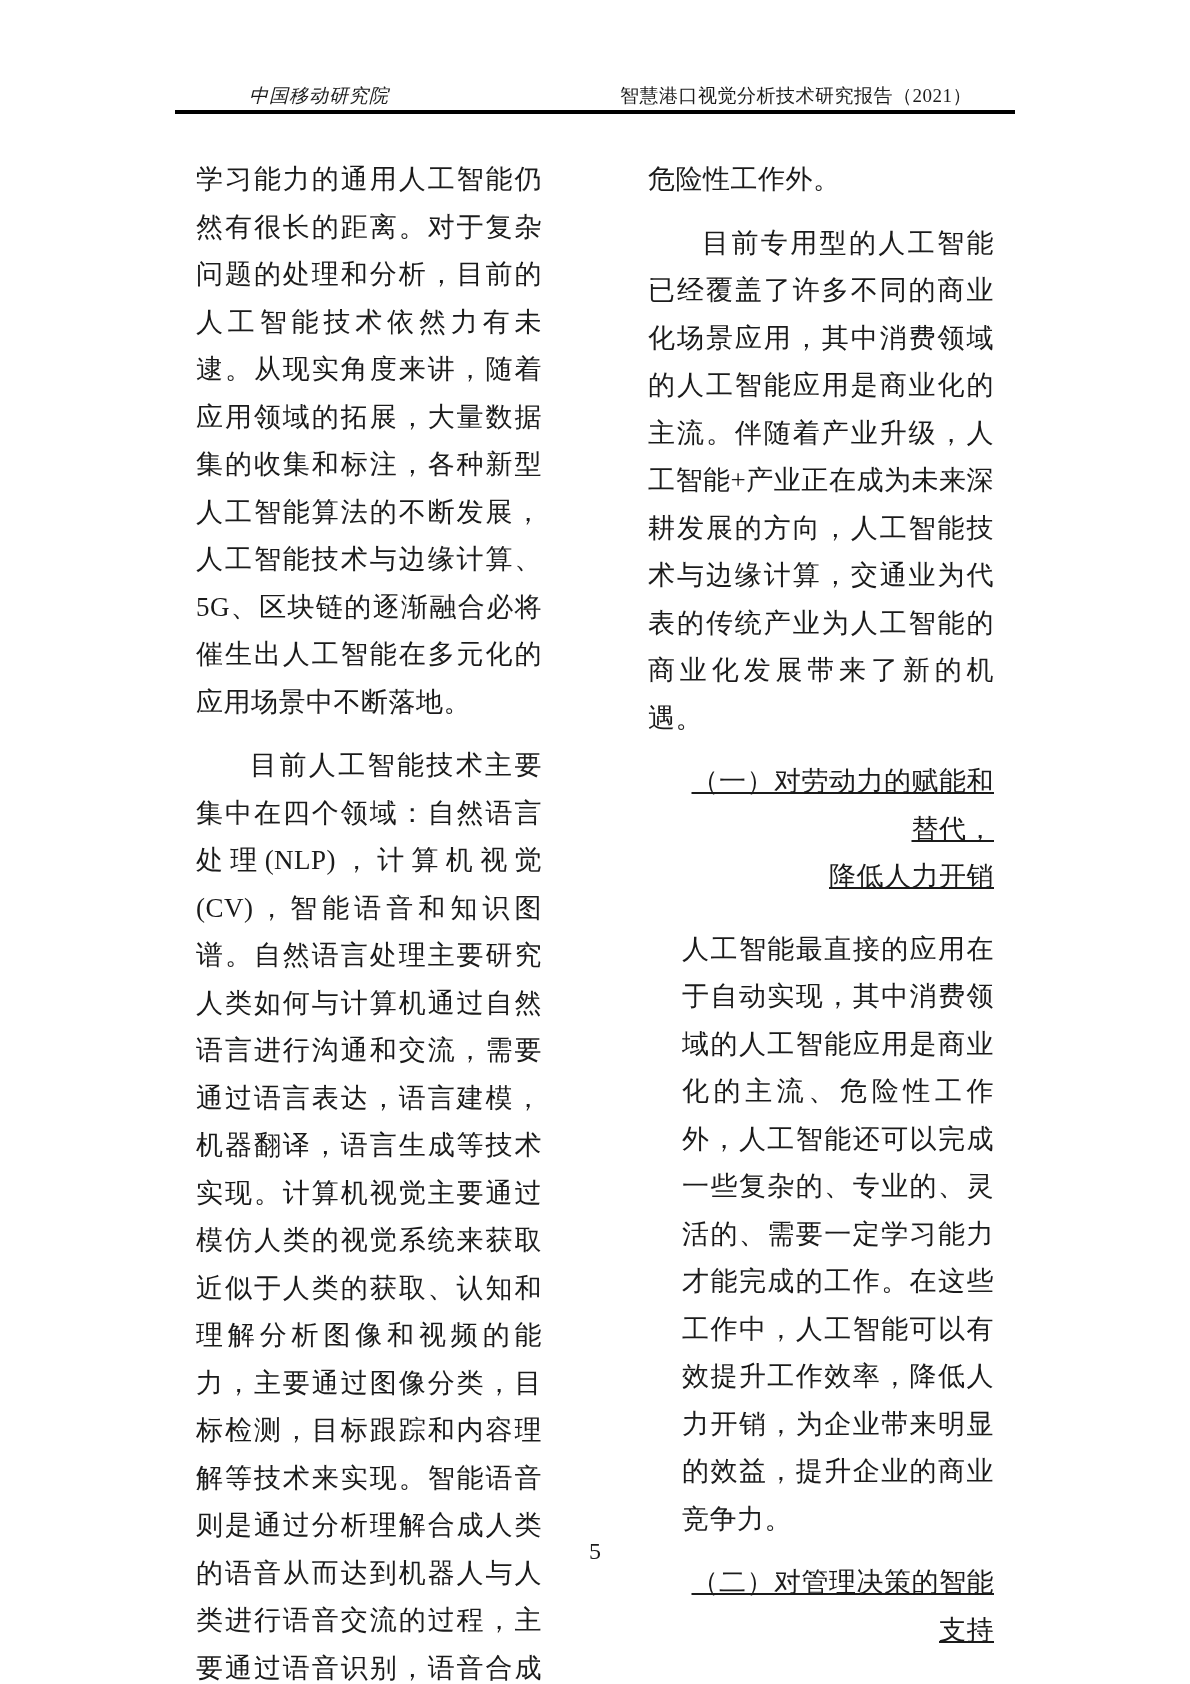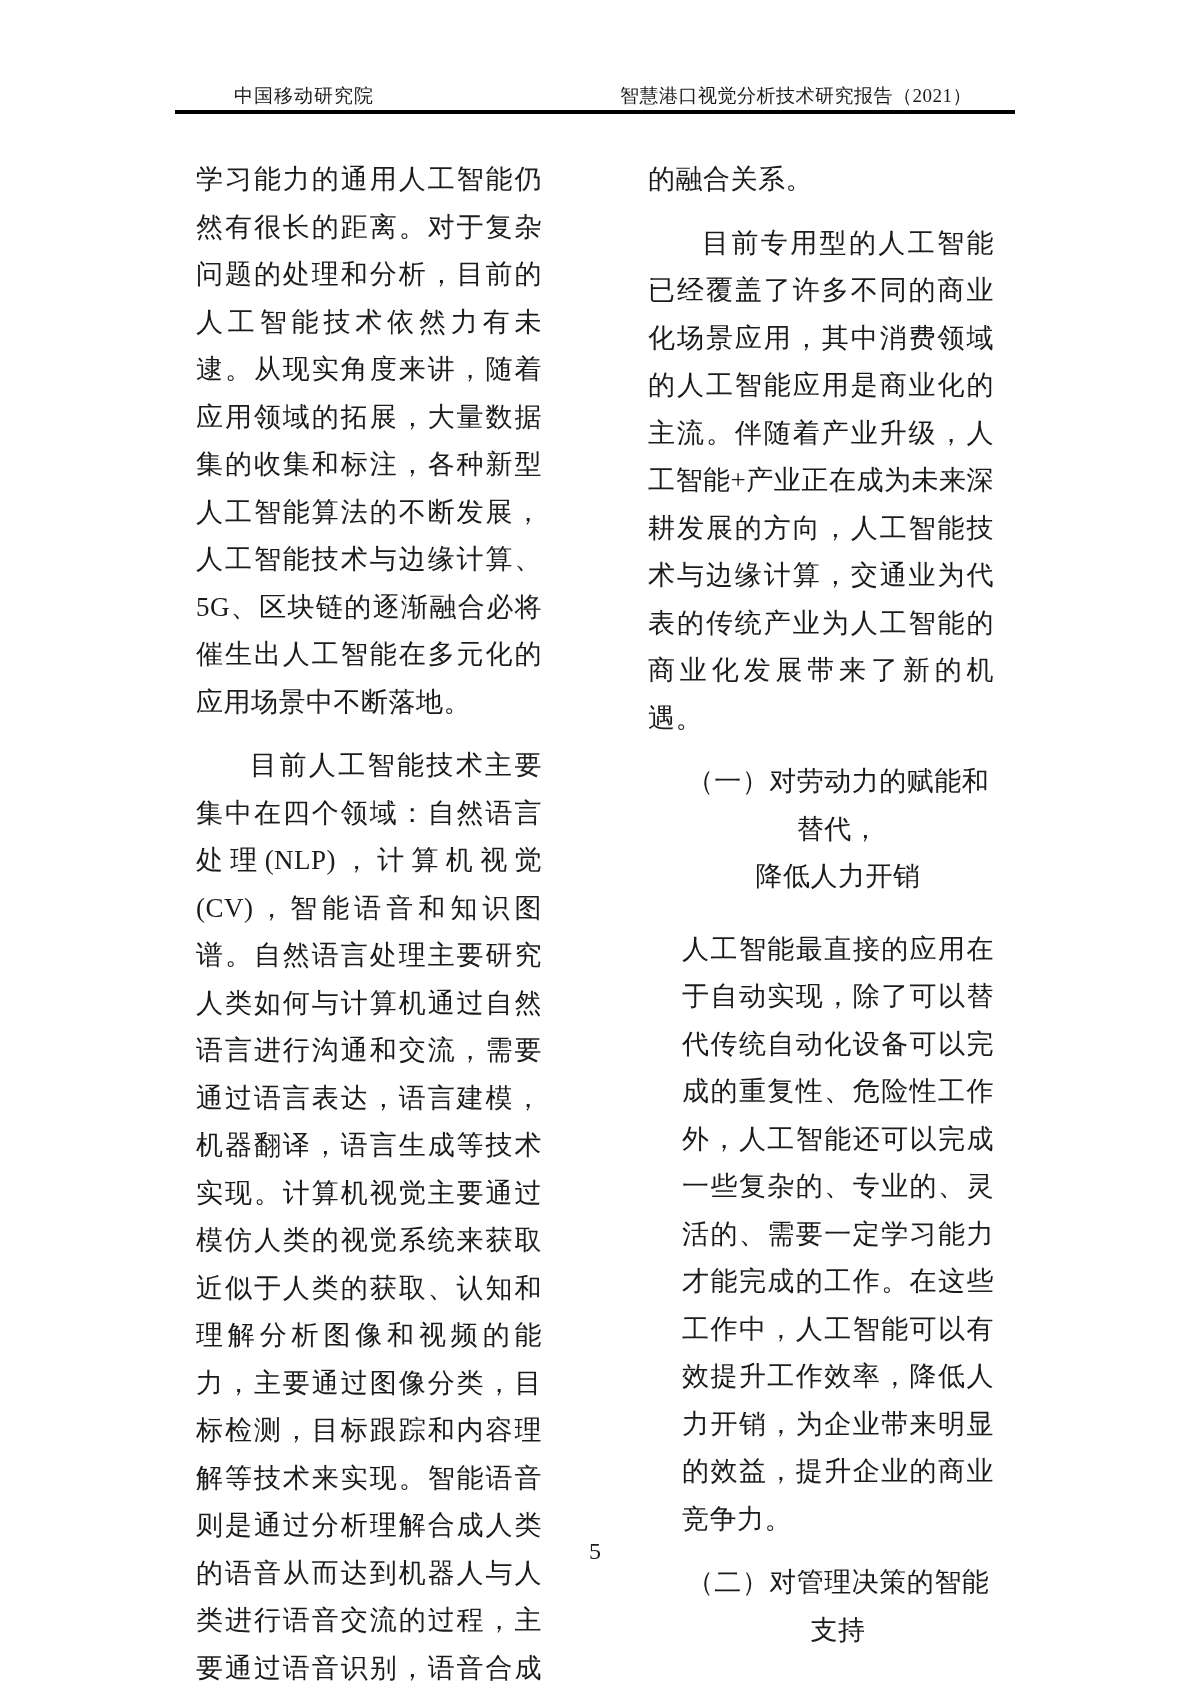--- a/index.html
+++ b/index.html
@@ -13,25 +13,26 @@
     height: 1684px;
     margin: 0 auto;
     background: #ffffff;
     font-family: "Liberation Serif", "DejaVu Serif", serif;
     color: #1b1b1b;
     overflow: hidden;
   }
   
   .header-left {
     position: absolute;
-    left: 234px;
+    left: 249px;
     top: 83px;
     font-size: 19px;
     letter-spacing: 1px;
     white-space: nowrap;
+    font-style: italic;
   }
   .header-right {
     position: absolute;
     left: 620px;
     top: 83px;
     font-size: 19px;
     letter-spacing: 0.5px;
     white-space: nowrap;
     text-align: right;
   }
@@ -75,22 +76,23 @@
 
   
   .rc-p1 { margin-top: 11px !important; }
   .rc-p2 { margin-top: 15px !important; }
   .rc-sub1 { margin-top: 10px !important; }
   .rc-p3 { margin-top: 25px !important; }
   .rc-sub2 { margin-top: 4px !important; }
 
   .sub-heading {
     margin-left: 50px !important;
-    text-align: center;
+    text-align: right;
     text-indent: 0;
+    text-decoration: underline;
   }
   .block-indent {
     margin-left: 50px !important;
     text-indent: 0;
   }
 
   
   .page-number {
     position: absolute;
     left: 0;
@@ -112,27 +114,27 @@
   <div class="header-rule"></div>
 
   <div class="columns">
 
     <div class="col">
       <p>学习能力的通用人工智能仍然有很长的距离。对于复杂问题的处理和分析，目前的人工智能技术依然力有未逮。从现实角度来讲，随着应用领域的拓展，大量数据集的收集和标注，各种新型人工智能算法的不断发展，人工智能技术与边缘计算、5G、区块链的逐渐融合必将催生出人工智能在多元化的应用场景中不断落地。</p>
       <p class="indent">目前人工智能技术主要集中在四个领域：自然语言处理(NLP)，计算机视觉(CV)，智能语音和知识图谱。自然语言处理主要研究人类如何与计算机通过自然语言进行沟通和交流，需要通过语言表达，语言建模，机器翻译，语言生成等技术实现。计算机视觉主要通过模仿人类的视觉系统来获取近似于人类的获取、认知和理解分析图像和视频的能力，主要通过图像分类，目标检测，目标跟踪和内容理解等技术来实现。智能语音则是通过分析理解合成人类的语音从而达到机器人与人类进行语音交流的过程，主要通过语音识别，语音合成和语音测评技术来实现。知识图谱将知识通过节点和关系以网状形式呈现出来，可以用于挖掘不同领域</p>
     </div>
 
     <div class="col">
-      <p>的融合关系。</p>
+      <p>危险性工作外。</p>
       <p class="indent rc-p1">目前专用型的人工智能已经覆盖了许多不同的商业化场景应用，其中消费领域的人工智能应用是商业化的主流。伴随着产业升级，人工智能+产业正在成为未来深耕发展的方向，人工智能技术与边缘计算，交通业为代表的传统产业为人工智能的商业化发展带来了新的机遇。</p>
       <p class="sub-heading rc-sub1">
         <span>（一）对劳动力的赋能和替代，</span><br>
         <span>降低人力开销</span>
       </p>
-      <p class="block-indent rc-p3">人工智能最直接的应用在于自动实现，除了可以替代传统自动化设备可以完成的重复性、危险性工作外，人工智能还可以完成一些复杂的、专业的、灵活的、需要一定学习能力才能完成的工作。在这些工作中，人工智能可以有效提升工作效率，降低人力开销，为企业带来明显的效益，提升企业的商业竞争力。</p>
+      <p class="block-indent rc-p3">人工智能最直接的应用在于自动实现，其中消费领域的人工智能应用是商业化的主流、危险性工作外，人工智能还可以完成一些复杂的、专业的、灵活的、需要一定学习能力才能完成的工作。在这些工作中，人工智能可以有效提升工作效率，降低人力开销，为企业带来明显的效益，提升企业的商业竞争力。</p>
       <p class="sub-heading rc-sub2">
         <span>（二）对管理决策的智能支持</span><br>
         
       </p>
 
     </div>
 
   </div>
 
   <div class="page-number">5</div>

